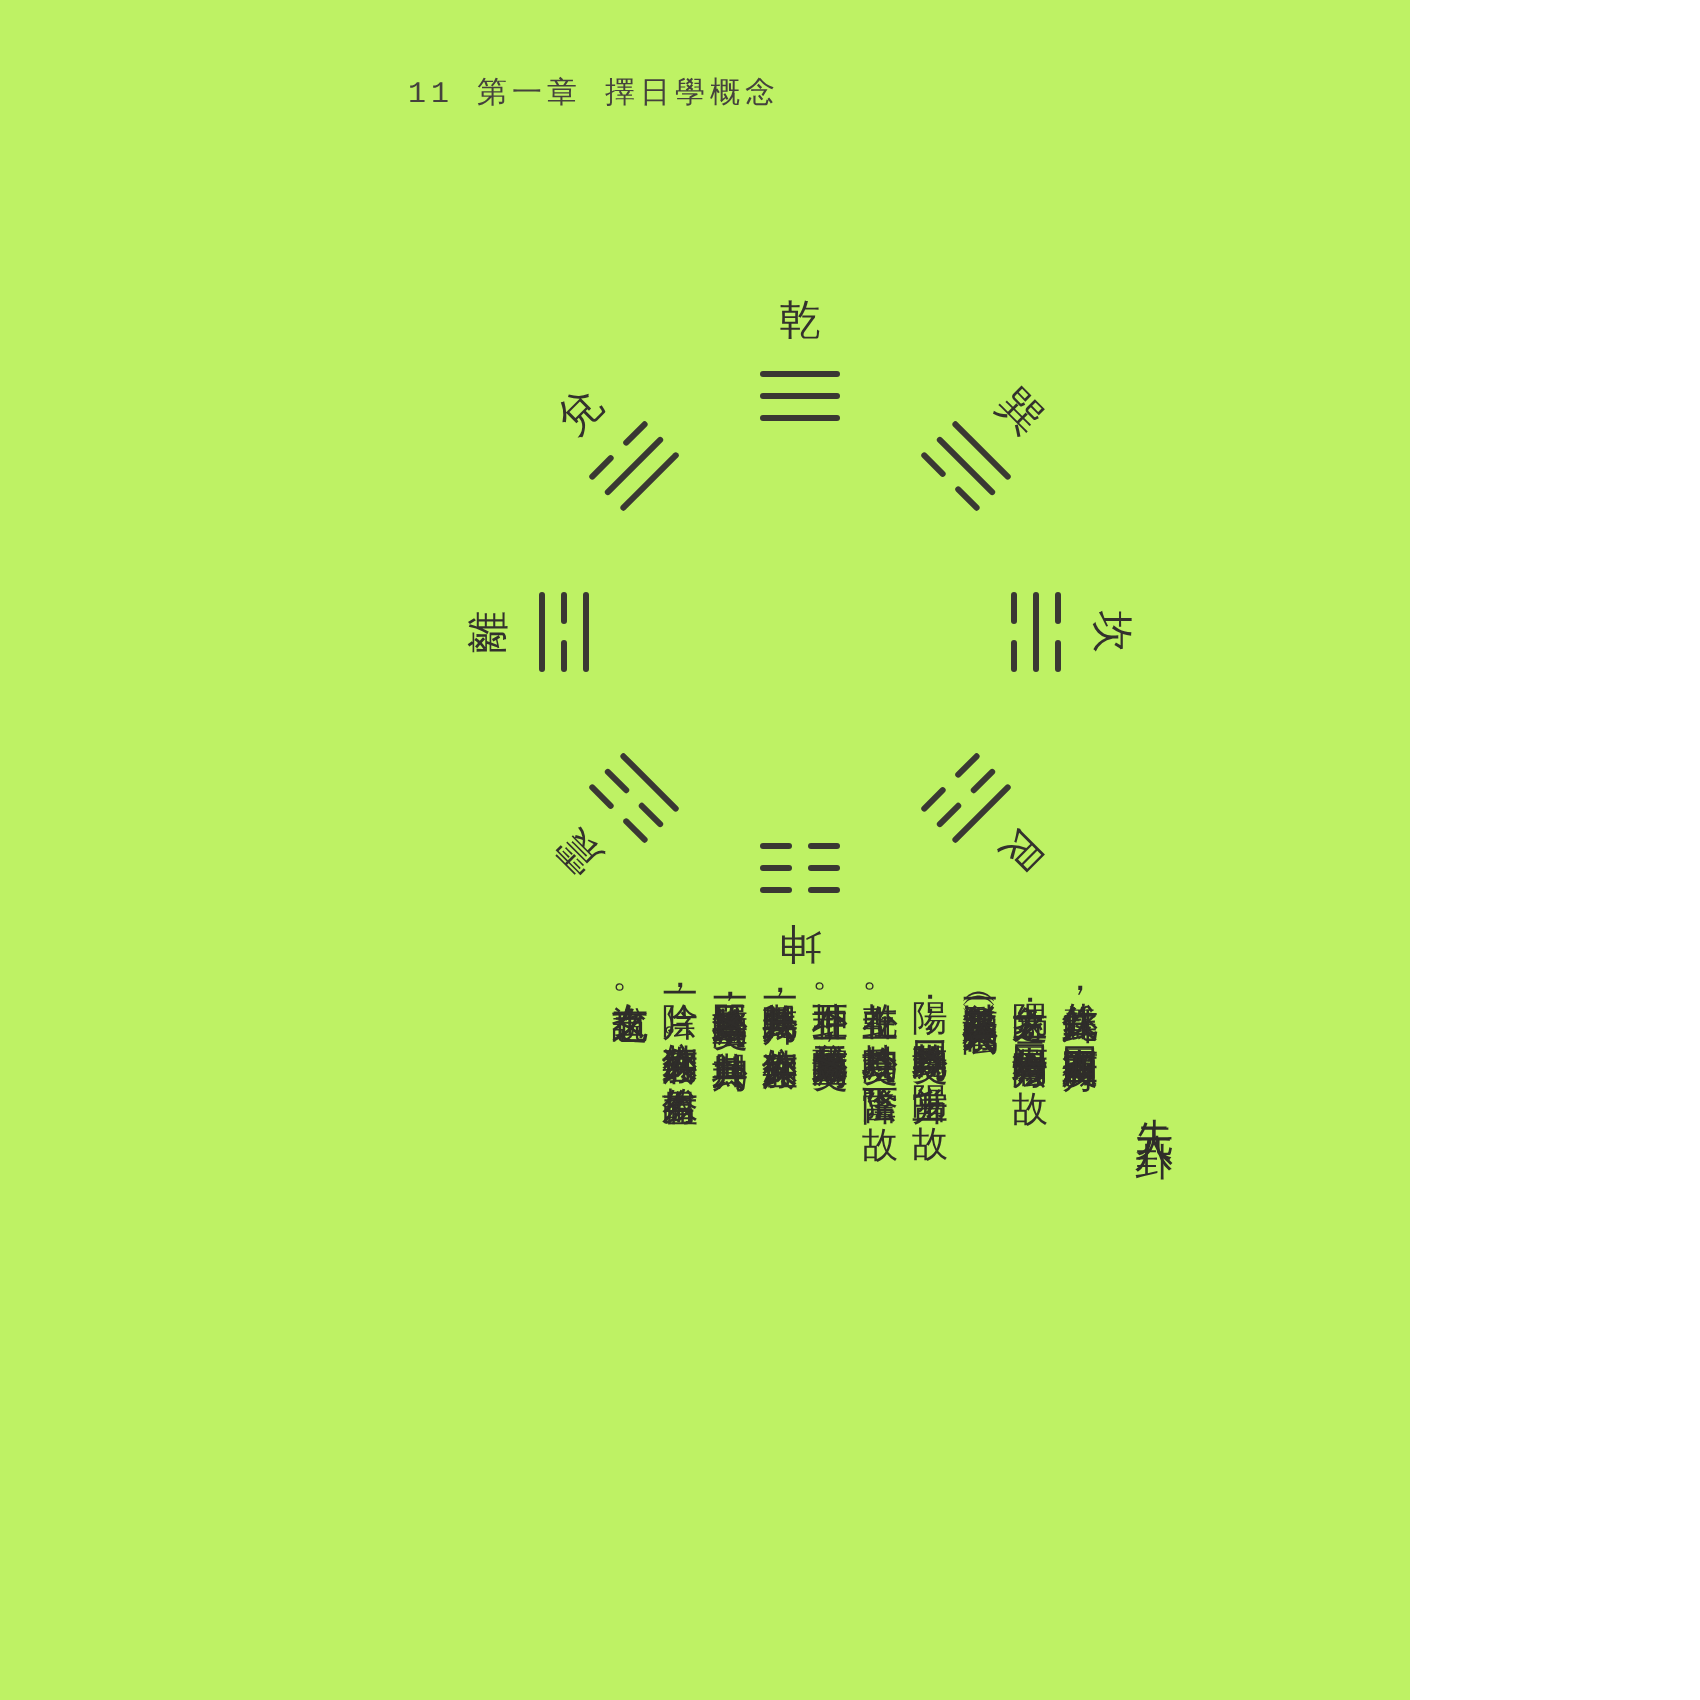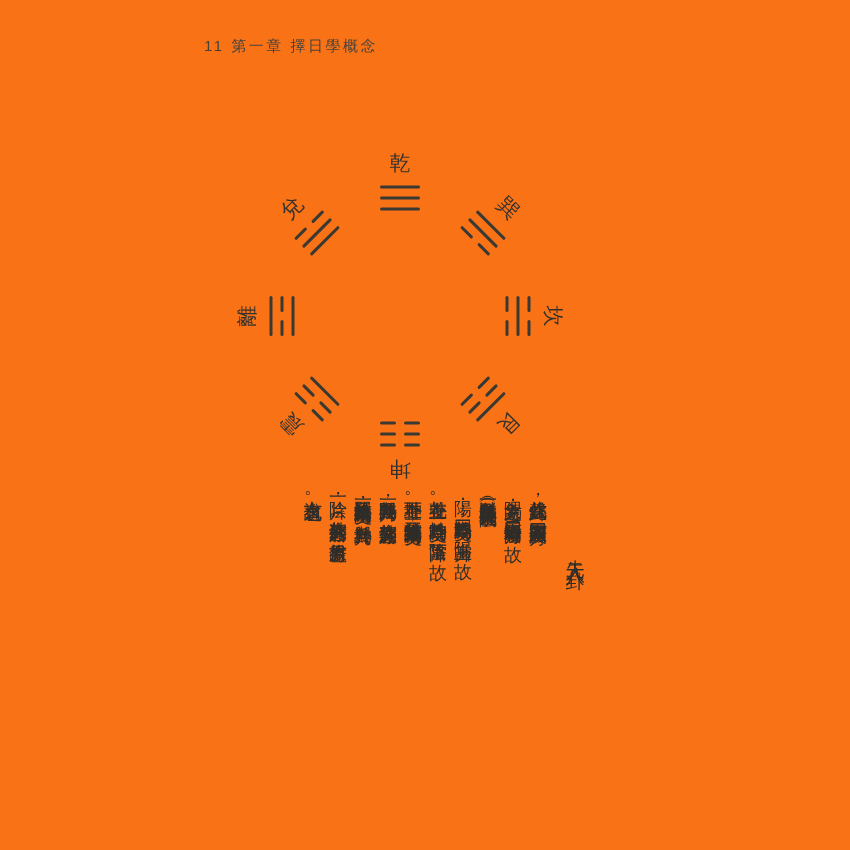--- a/index.html
+++ b/index.html
@@ -1,21 +1,21 @@
 <!DOCTYPE html>
 <html><head>
 <meta charset="utf-8">
 <style>
   html,body{margin:0;padding:0;}
   .page{
     position:relative;
-    width:850px;height:850px;
-    background:#f97316;
+    width:705px;height:850px;
+    background:#bef264;
     overflow:hidden;
-    font-family:Liberation Sans, sans-serif;
+    font-family:Liberation Mono, monospace;
     color:#2f2d2a;
   }
   .page-header{
     position:absolute;
     left:204px;top:37px;
     font-size:15px;
     letter-spacing:2.5px;
     color:#45423d;
     white-space:nowrap;
   }

